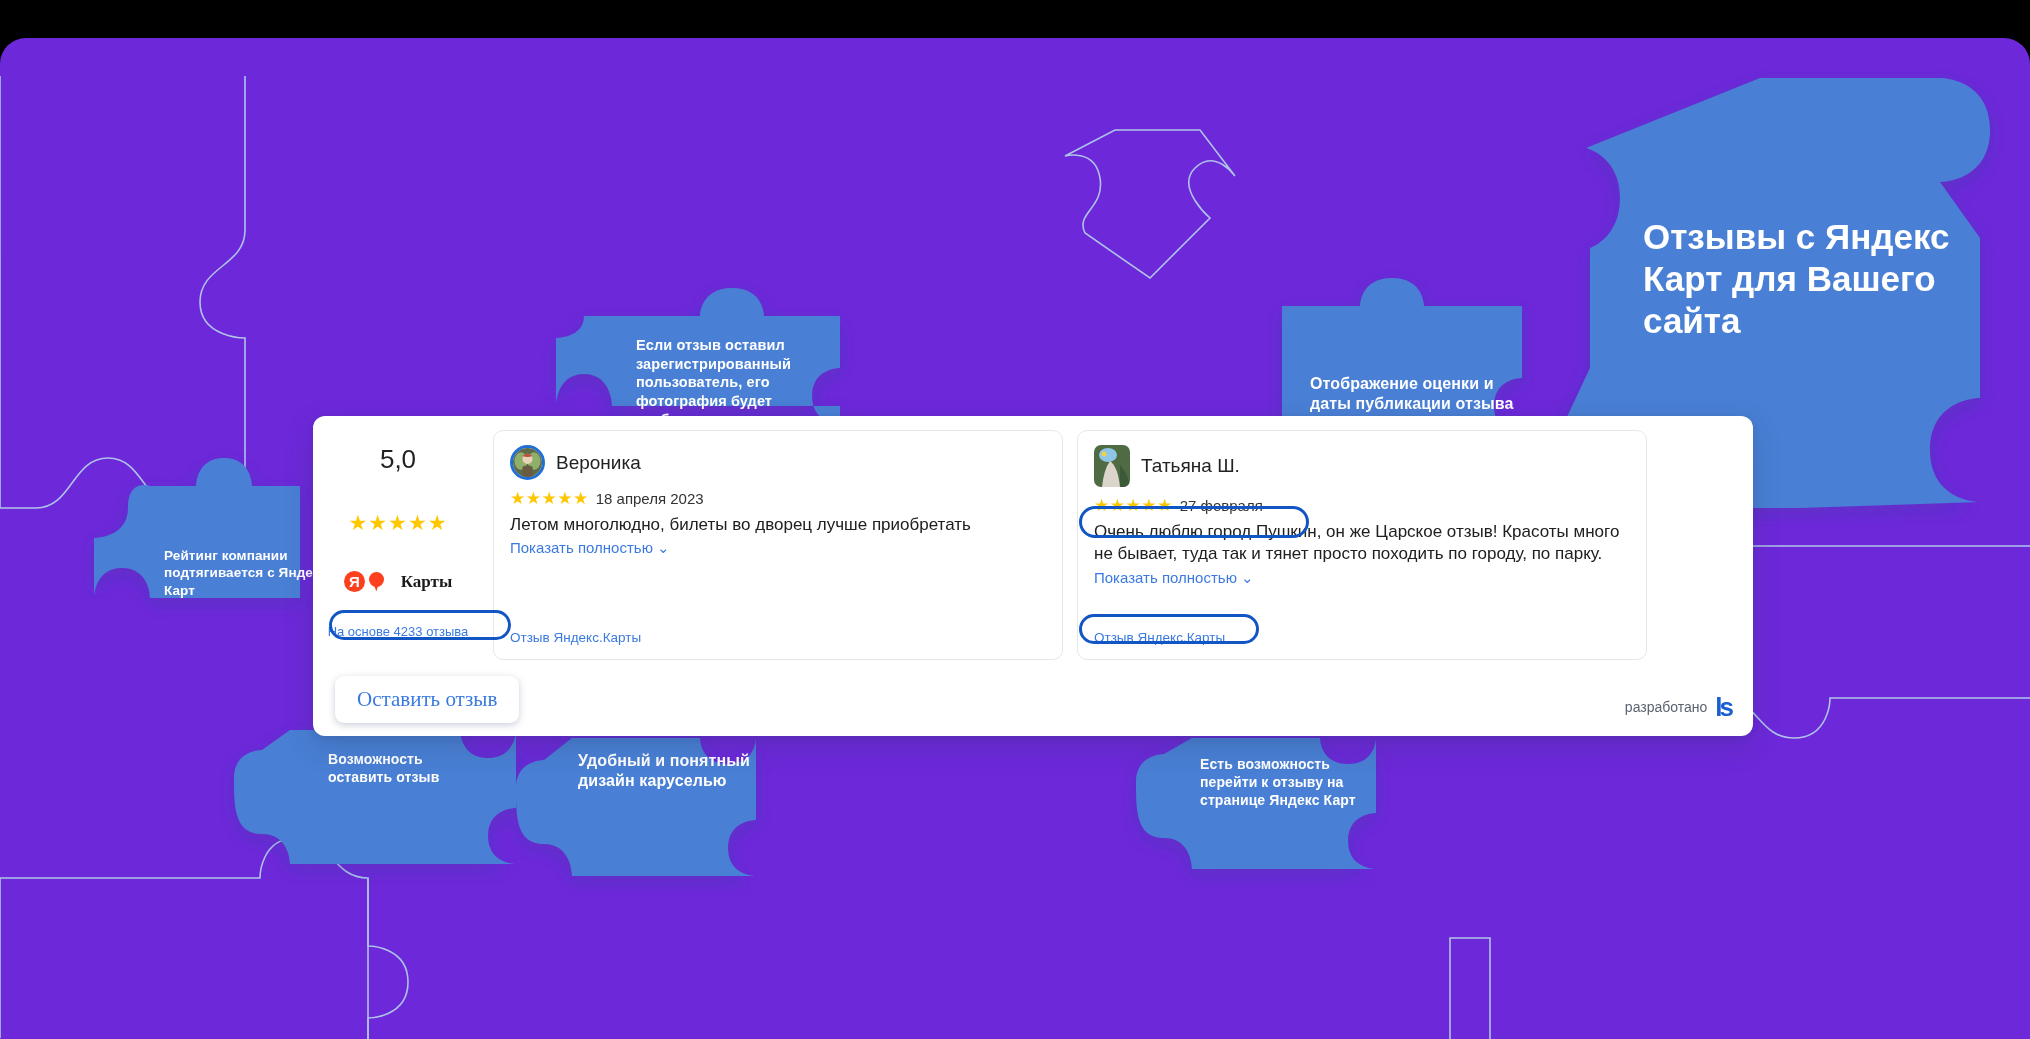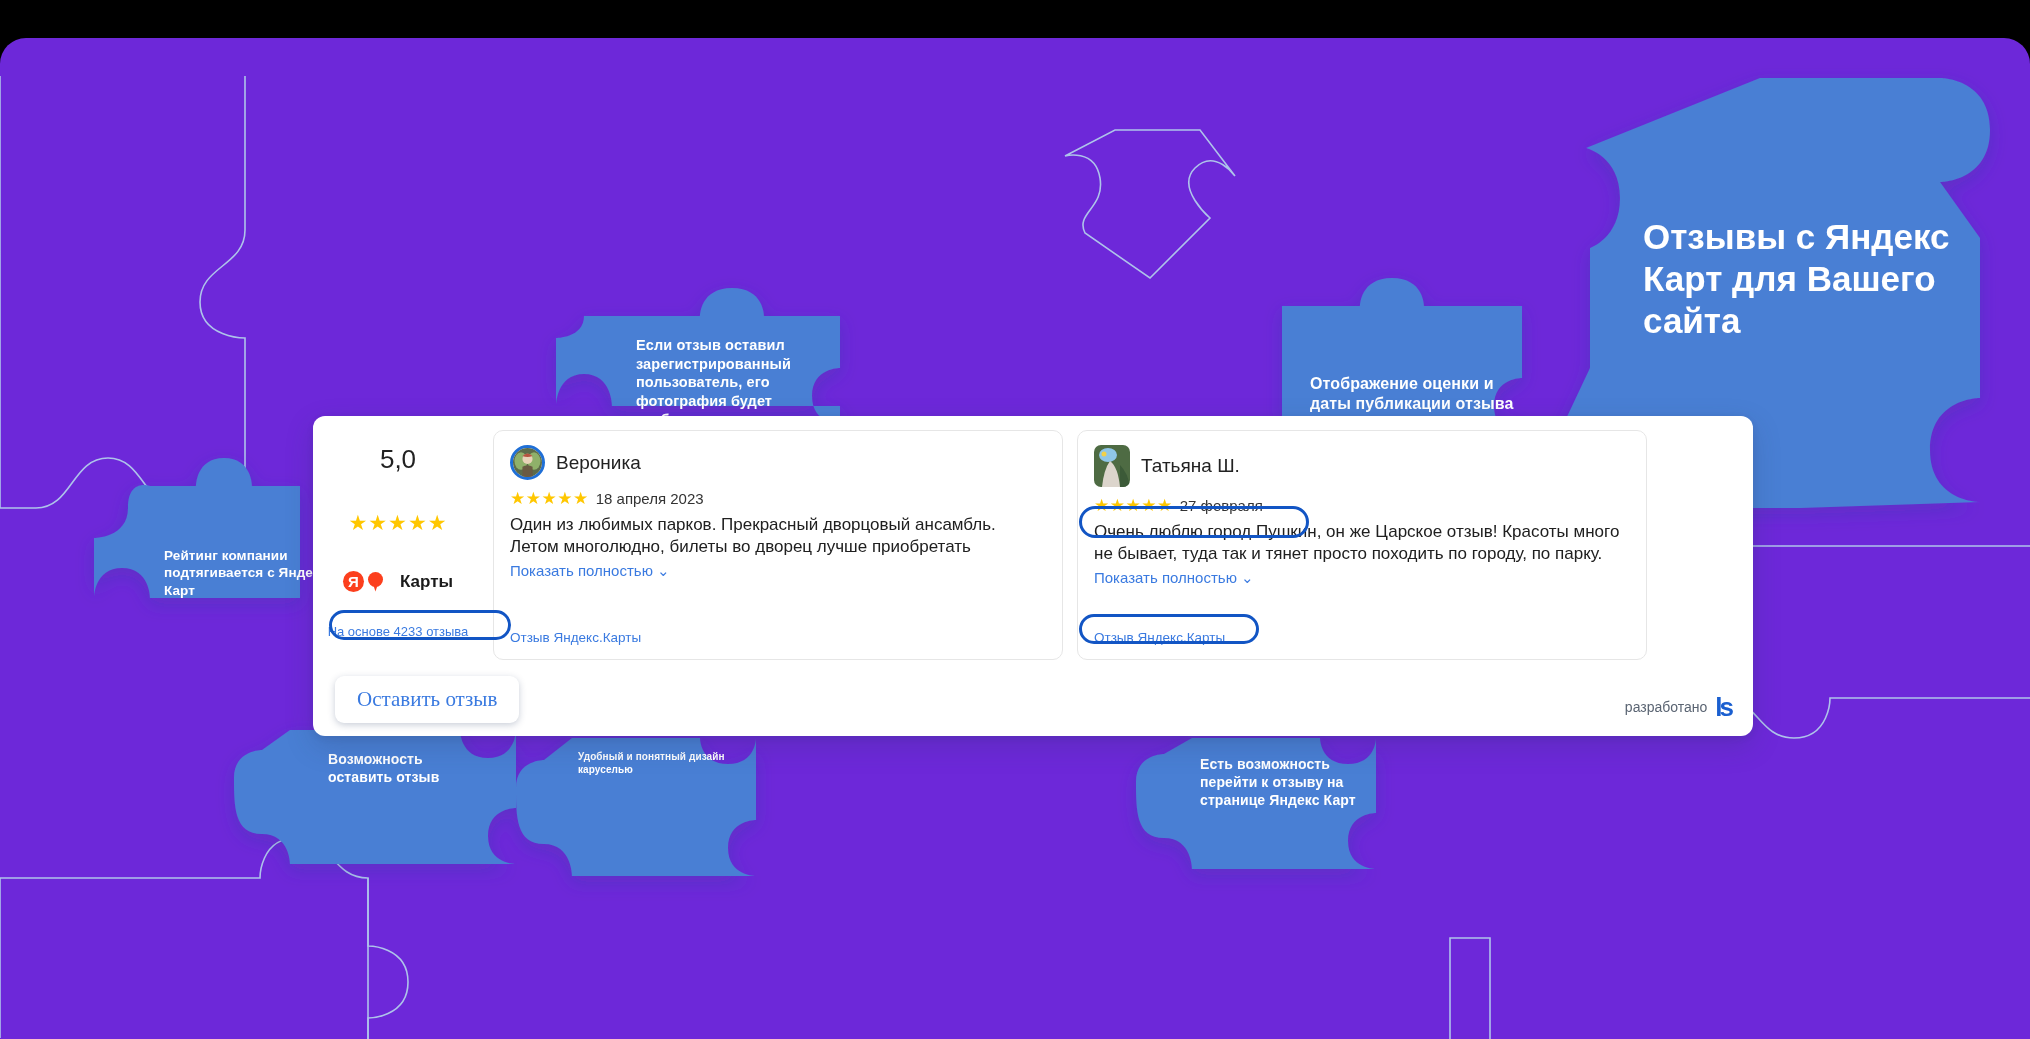--- a/index.html
+++ b/index.html
@@ -54,21 +54,21 @@
     position:relative;width:15px;height:20px;
   }
   .ym-pin::before{
     content:"";position:absolute;left:0;top:0;width:15px;height:15px;border-radius:50%;
     background:#fc3f1d;
   }
   .ym-pin::after{
     content:"";position:absolute;left:4.5px;top:11px;width:6px;height:9px;background:#fc3f1d;
     clip-path:polygon(0 0,100% 0,50% 100%);
   }
-  .ym-word{font-size:17px;font-weight:bold;color:#1a1a1a;margin-left:13px;}
+  .ym-word{font-size:17px;font-weight:bold;color:#1a1a1a;margin-left:13px;font-family:Liberation Serif, serif;}
   .reviews-count{
     margin-top:32px;font-size:13px;color:#3a7ae0;white-space:nowrap;
   }
   .leave-btn{
     position:absolute;left:320px;top:638px;
     background:#fff;border:none;border-radius:9px;
     box-shadow:0 2px 7px rgba(40,60,100,.25);
     color:#3a7ae0;font-size:21px;padding:11px 22px;
     font-family:Liberation Serif, serif;cursor:pointer;margin-left:15px;
   }
@@ -176,21 +176,21 @@
         <path d="M1450,1010 L1490,1010 L1490,1039 L1450,1039 Z"></path>
       </g>
     </svg>
 
     <div class="hero-title">Отзывы с Яндекс Карт для Вашего сайта</div>
 
     <div class="plabel" style="left:636px;top:298px;width:205px;font-size:14.5px;">Если отзыв оставил зарегистрированный пользователь, его фотография будет отображаться в отзыве</div>
     <div class="plabel" style="left:1310px;top:336px;width:215px;font-size:16px;">Отображение оценки и даты публикации отзыва</div>
     <div class="plabel" style="left:164px;top:509px;width:165px;font-size:13.5px;">Рейтинг компании подтягивается с Яндекс Карт</div>
     <div class="plabel" style="left:328px;top:713px;width:150px;font-size:14px;">Возможность оставить отзыв</div>
-    <div class="plabel" style="left:578px;top:713px;width:175px;font-size:10px;">Удобный и понятный дизайн каруселью</div>
+    <div class="plabel" style="left:578px;top:713px;width:175px;font-size:16px;">Удобный и понятный дизайн каруселью</div>
     <div class="plabel" style="left:1200px;top:718px;width:170px;font-size:14px;">Есть возможность перейти к отзыву на странице Яндекс Карт</div>
 
     <div class="widget">
 
       <div class="widget-body">
 
         <div class="ratingcol">
           <div class="rating-value">5,0</div>
           <div class="rating-stars">★★★★★</div>
           <div class="ym-logo">
@@ -215,21 +215,20 @@
                   <path d="M13 26 q7 -4 14 0 l0 14 l-14 0Z" fill="#6a5a42"></path>
                 </svg>
               </div>
               <div class="rname">Вероника</div>
             </div>
             <div class="rmeta">
               <span class="rstars">★★★★★</span>
               <span class="rdate">18 апреля 2023</span>
             </div>
             <div class="rtext">
-              <span>Один из любимых парков. Прекрасный дворцовый ансамбль.</span>
               <span>Летом многолюдно, билеты во дворец лучше приобретать</span>
             </div>
             <div class="rmore">Показать полностью ⌄</div>
             <div class="rsource">Отзыв Яндекс.Карты</div>
           </div>
 
           <div class="rcard">
             <div class="rhead">
               <div class="avatar-rect">
                 <svg viewBox="0 0 36 42" width="100%" height="100%">

